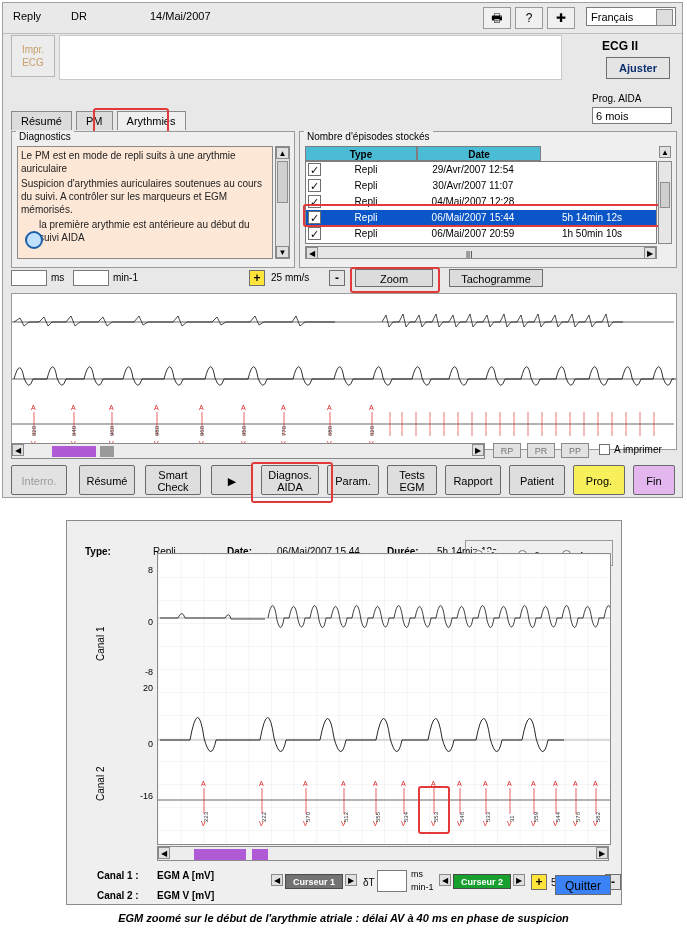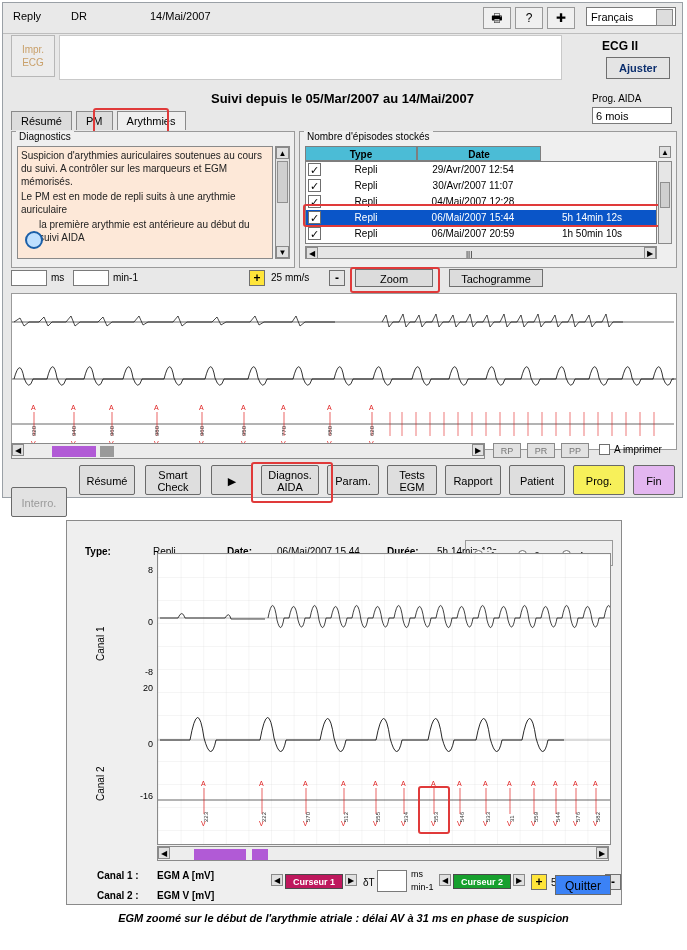--- a/index.html
+++ b/index.html
@@ -65,38 +65,38 @@
   .bpurple{position:absolute;top:2px;height:11px;background:#b15ad6;}
   .bgray{position:absolute;top:2px;height:11px;background:#9a9a9a;}
   .tinybtn{position:absolute;top:0;height:15px;width:28px;border:1px solid #8a8a8a;background:#e2e2e2;font-size:9px;text-align:center;line-height:15px;color:#777;box-sizing:border-box;}
   .chk2{position:absolute;top:1px;width:11px;height:11px;border:1px solid #6f6f6f;background:#fff;box-sizing:border-box;}
   
   .btnrow{position:absolute;left:8px;top:462px;width:664px;height:32px;}
   .bb{position:absolute;top:0;height:30px;border:1px solid #6a6a6a;background:#dedede;text-align:center;font-size:11px;line-height:30px;box-sizing:border-box;border-radius:2px;}
   .bb.two{line-height:12px;padding-top:3px;}
   .bb.yellow{background:#f7f05a;}
   .bb.violet{background:#e3b6f0;}
-  .bb.gray{color:#9a9a9a;background:#e2e2e2;margin-top:22px;}
+  .bb.gray{color:#9a9a9a;background:#e2e2e2;}
   .diaghl{position:absolute;left:240px;top:-3px;width:78px;height:37px;border:2px solid #e03a3a;border-radius:3px;}
   
   .win2{position:absolute;left:66px;top:520px;width:556px;height:385px;border:1px solid #8a8a8a;background:#efefef;box-sizing:border-box;}
   .w2hdr{position:absolute;left:0;top:16px;width:100%;height:30px;font-size:10px;}
   .w2hdr span{position:absolute;top:9px;}
   .gainbox{position:absolute;right:8px;top:3px;width:146px;height:24px;border:1px solid #9a9a9a;}
   .gainttl{position:absolute;left:6px;top:-6px;background:#efefef;padding:0 3px;font-size:9px;}
   .radio{position:absolute;top:8px;width:9px;height:9px;border:1px solid #6f6f6f;border-radius:50%;background:#fff;box-sizing:border-box;}
   .radio.on:after{content:"";position:absolute;left:2px;top:2px;width:3px;height:3px;background:#000;border-radius:50%;}
   .rlab{position:absolute;top:7px;font-size:9px;}
   .plot{position:absolute;left:90px;top:32px;width:452px;height:290px;background:#fff;border:1px solid #8a8a8a;overflow:hidden;}
   .vaxlabel{position:absolute;left:28px;font-size:10px;transform:rotate(-90deg);transform-origin:left top;white-space:nowrap;}
   .tick{position:absolute;left:60px;font-size:9px;width:26px;text-align:right;}
   .w2sb{position:absolute;left:90px;top:325px;width:452px;height:15px;background:#ededed;border:1px solid #8a8a8a;box-sizing:border-box;}
   .w2foot{position:absolute;left:0;top:345px;width:100%;height:40px;font-size:10px;}
   .cursbtn{position:absolute;height:15px;border:1px solid #4a4a4a;text-align:center;line-height:15px;font-size:9px;font-weight:bold;color:#fff;box-sizing:border-box;}
-  .c1{background:#be185d;}
+  .c1{background:#737373;}
   .c2{background:#17a02e;}
   .quitter{position:absolute;right:10px;top:9px;width:56px;height:20px;border:1px solid #6a6a6a;background:#3b82f6;text-align:center;line-height:20px;font-size:12px;box-sizing:border-box;}
   .caption{position:absolute;left:0;top:912px;width:687px;text-align:center;font-size:11px;font-style:italic;font-weight:bold;}
   .hlbox{position:absolute;border:2px solid #e03a3a;border-radius:3px;}
 </style>
 </head>
 <body>
 
 <div class="app">
 
@@ -115,36 +115,35 @@
     </div>
   </div>
 
   <div class="hdrline"></div>
   <div class="imprbtn">
     <span>Impr. ECG</span>
   </div>
   <div class="ecgii">ECG II</div>
   <div class="ajuster">Ajuster</div>
 
-  <div class="suivi">Suivi depuis le 05/Mar/2007 au 14/Mai/2007</div>
   <div class="progaida">Prog. AIDA</div>
   <div class="progval">6 mois</div>
 
   <div class="tabs">
     <span class="tab">Résumé</span>
     <span class="tab">PM</span>
     <span class="tab sel">Arythmies</span>
   </div>
   <div class="tabhl"></div>
 
   <div class="panel pleft">
     <div class="pttl">Diagnostics</div>
     <div class="diagbox">
+      <p>Le PM est en mode de repli suits à une arythmie auriculaire</p>
       <p>Suspicion d'arythmies auriculaires soutenues au cours du suivi. A contrôler sur les marqueurs et EGM mémorisés.</p>
-      <p>Le PM est en mode de repli suits à une arythmie auriculaire</p>
       <p style="padding-left:18px;">la première arythmie est antérieure au début du suivi AIDA</p>
 
       <div class="magn"></div>
     </div>
     <div class="sb">
       <div class="arrowbox" style="left:0;top:0;width:13px;">▲</div>
       <div class="sbar" style="top:14px;height:40px;"></div>
       <div class="arrowbox" style="left:0;bottom:0;width:13px;">▼</div>
     </div>
   </div>
@@ -468,13 +467,13 @@
     <div class="cursbtn c2" style="left:386px;top:8px;width:58px;">Curseur 2</div>
     <div class="arrowbox" style="left:446px;top:8px;">▶</div>
 
     <div class="sqbtn y" style="left:464px;top:8px;">+</div>
     <span style="position:absolute;left:484px;top:11px;">50 mm/s</span>
     <div class="sqbtn" style="left:538px;top:8px;">-</div>
     <div class="quitter">Quitter</div>
   </div>
 </div>
 
-<div class="caption">EGM zoomé sur le début de l'arythmie atriale : délai AV à 31 ms en phase de suspicion</div>
+<div class="caption">EGM zoomé sur le début de l'arythmie atriale : délai AV à 40 ms en phase de suspicion</div>
 
 </body></html>

